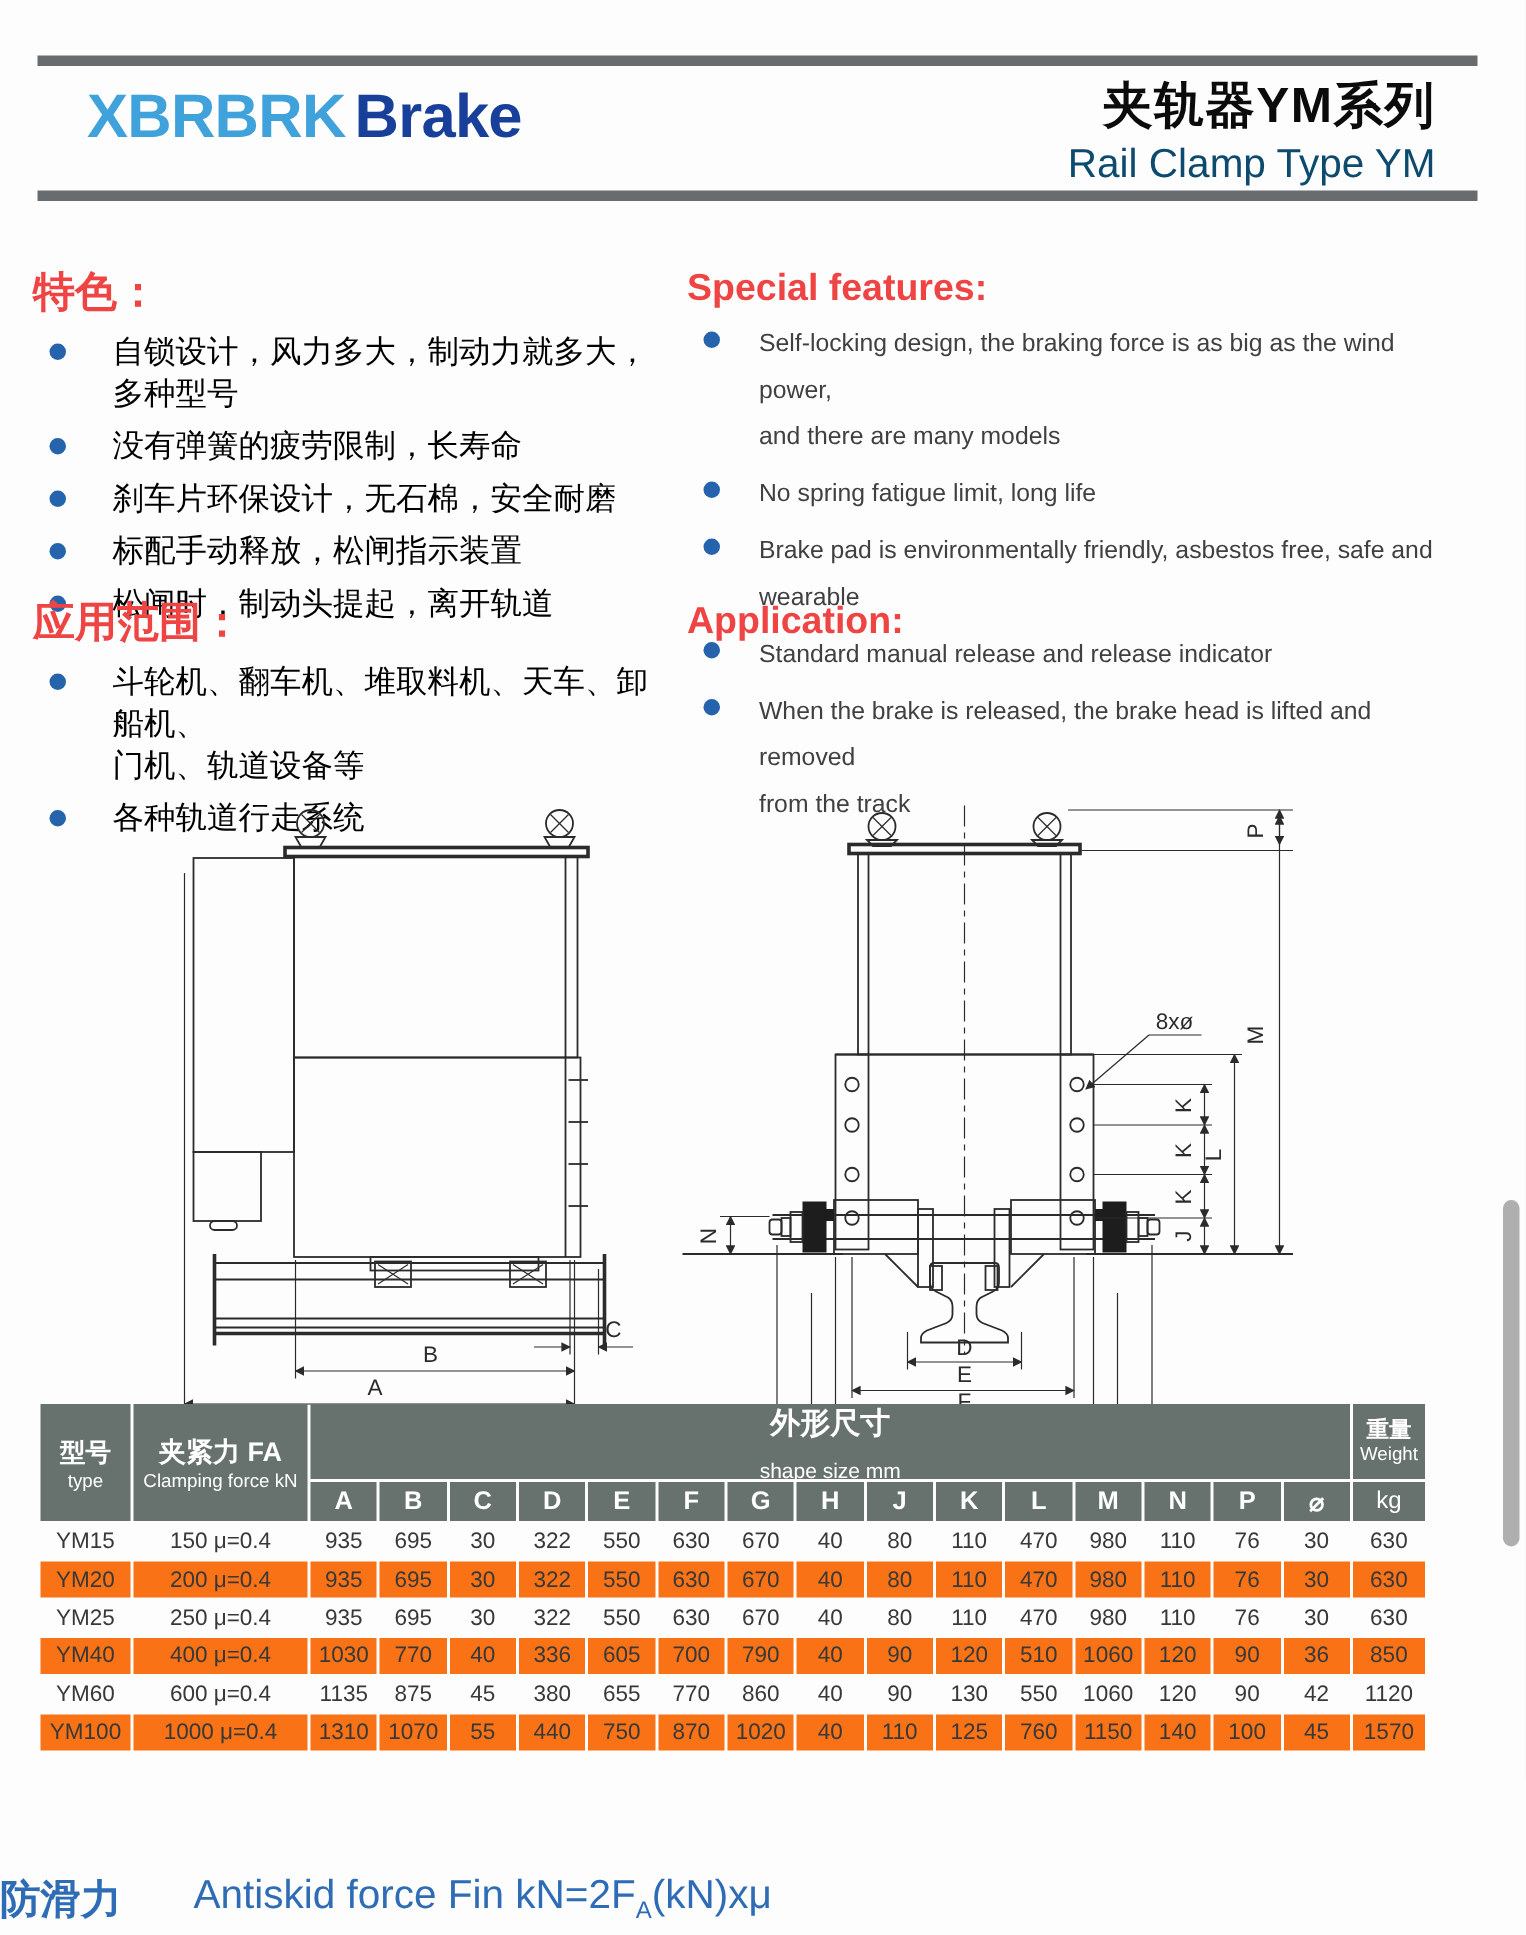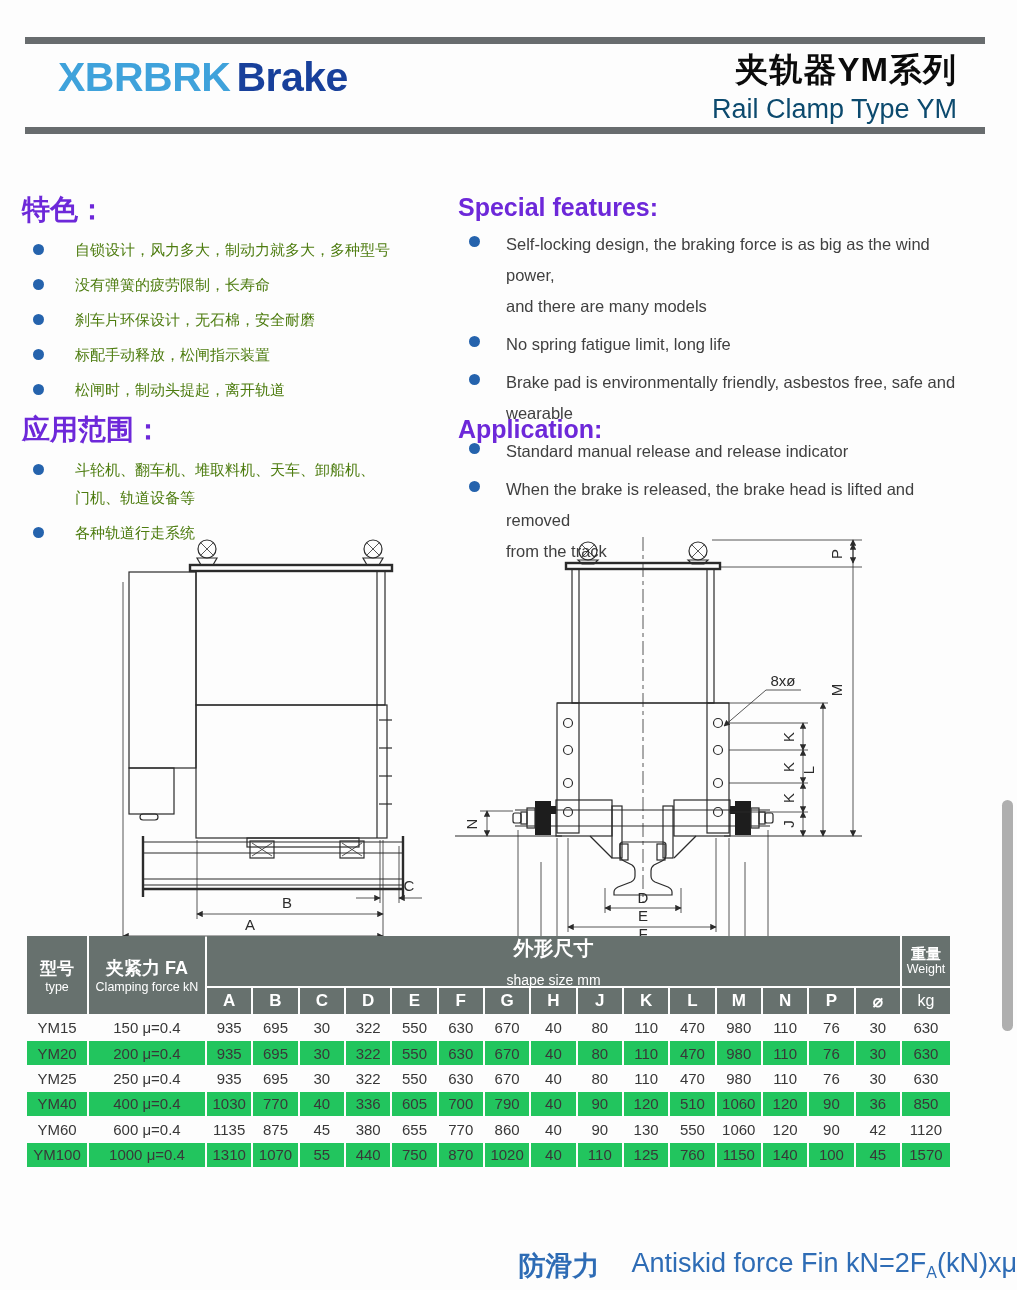--- a/index.html
+++ b/index.html
@@ -11,32 +11,32 @@
   .rule.top { top:37px; }
   .rule.bottom { top:127px; }
   .brand { position:absolute; left:58px; top:54px; font-size:41px; font-weight:700; letter-spacing:-0.5px; }
   .brand .b1 { color:#3fa2db; }
   .brand .b2 { color:#18409b; margin-left:6px; }
   .htitle { position:absolute; right:60px; top:48px; text-align:right; }
   .htitle .cn { font-size:33px; font-weight:900; color:#0b0b0b; letter-spacing:1px; }
   .htitle .en { font-size:27px; color:#0c4a6e; margin-top:1px; }
 
   
-  .blk h2 { color:#6d28d9; font-weight:700;margin-top:15px; }
+  .blk h2 { color:#ef4444; font-weight:700; }
   .blk.cn h2 { font-size:28px; }
   .blk.en h2 { font-size:25px; }
   .pos-fcn { position:absolute; left:22px; top:176px; width:430px; }
   .pos-acn { position:absolute; left:22px; top:396px; width:430px; }
   .pos-fen { position:absolute; left:458px; top:178px; width:520px; }
   .pos-aen { position:absolute; left:458px; top:400px; width:540px; }
   .list { margin-top:7px; }
   .bullet-item { display:flex; align-items:flex-start; margin-bottom:7px; }
   .bullet-dot { flex:0 0 11px; width:11px; height:11px; border-radius:50%; background:#2563ad; margin-left:11px; margin-top:7px; }
   .bullet-text { margin-left:31px; white-space:pre-line; }
-  .blk.cn .bullet-text { font-size:15px; color:#4d7c0f; line-height:28px; }
+  .blk.cn .bullet-text { font-size:21px; color:#000000; line-height:28px; }
   .blk.en .bullet-text { font-size:16.5px; color:#404040; line-height:31px; margin-left:26px; }
   .blk.cn .bullet-dot { margin-top:8px; }
 
   
   .diagrams { position:absolute; left:0; top:520px; width:1017px; height:468px; }
   .diagrams svg { width:100%; height:100%; }
   .dline { stroke:#2b2b2b; stroke-width:1.2; fill:none; }
   .dthick { stroke:#2b2b2b; stroke-width:2.4; fill:none; }
   .dthin { stroke:#2b2b2b; stroke-width:0.8; fill:none; }
   .dfill { fill:#1d1d1d; stroke:none; }
@@ -56,24 +56,24 @@
   .th .small { font-size:12.5px; font-weight:400; }
   .cell-force .big { font-size:18px; }
   .cell-size .big { font-size:20px; }
   .cell-size .small { font-size:14px; }
   .cell-weight .big { font-size:15px; line-height:16px; }
   .cell-weight .small { font-size:12.5px; line-height:14px; }
   .letter { font-size:17px; font-weight:700; }
   .tbody { margin-top:1px; }
   .trow { display:grid; grid-template-columns:60px 116px repeat(15,44.33px) 48px; column-gap:2px; height:25.4px; }
   .td { height:24px; margin-top:0.7px; display:flex; align-items:center; justify-content:center; font-size:15px; color:#383838; }
-  .trow.stripe .td { background:#22c55e; }
+  .trow.stripe .td { background:#f97316; }
 
   
-  .formula { position:absolute; left:0; top:1248px; width:100%; display:flex; justify-content:flex-end; gap:32px; color:#2e6cb5; font-size:27px; }
+  .formula { position:absolute; left:0; top:1248px; width:100%; display:flex; justify-content:flex-start; gap:48px; color:#2e6cb5; font-size:27px; }
   .formula .cn { font-weight:700; }
   .formula sub { font-size:16px; }
 
   
   .scroll-thumb { position:absolute; right:4px; top:800px; width:11px; height:231px; border-radius:6px; background:#afafaf; }
 </style>
 </head>
 <body>
 
 <div class="page">

